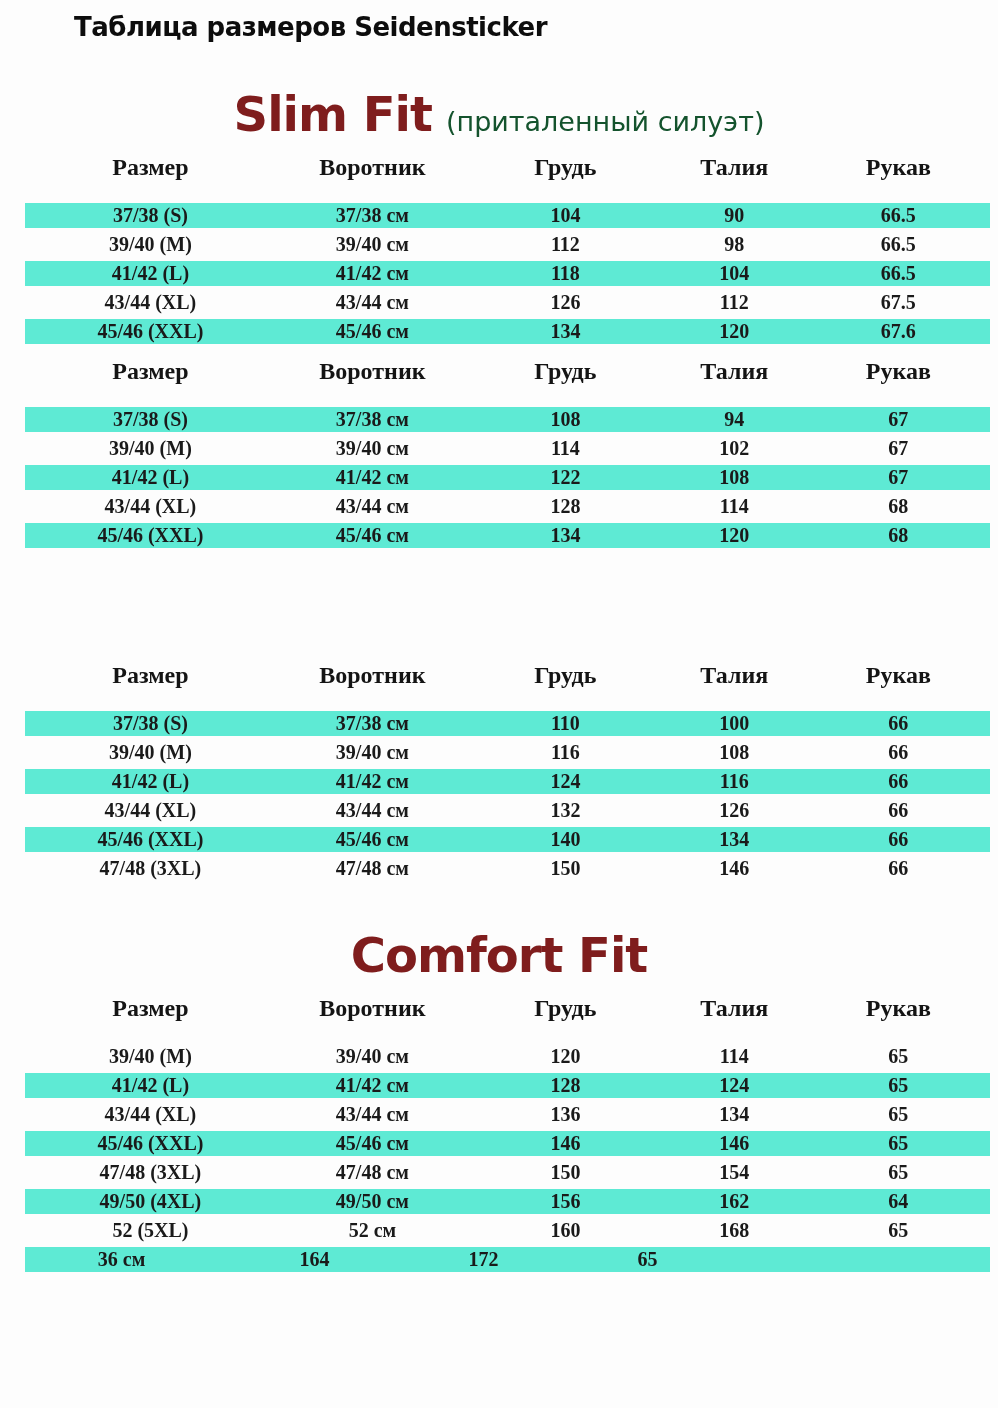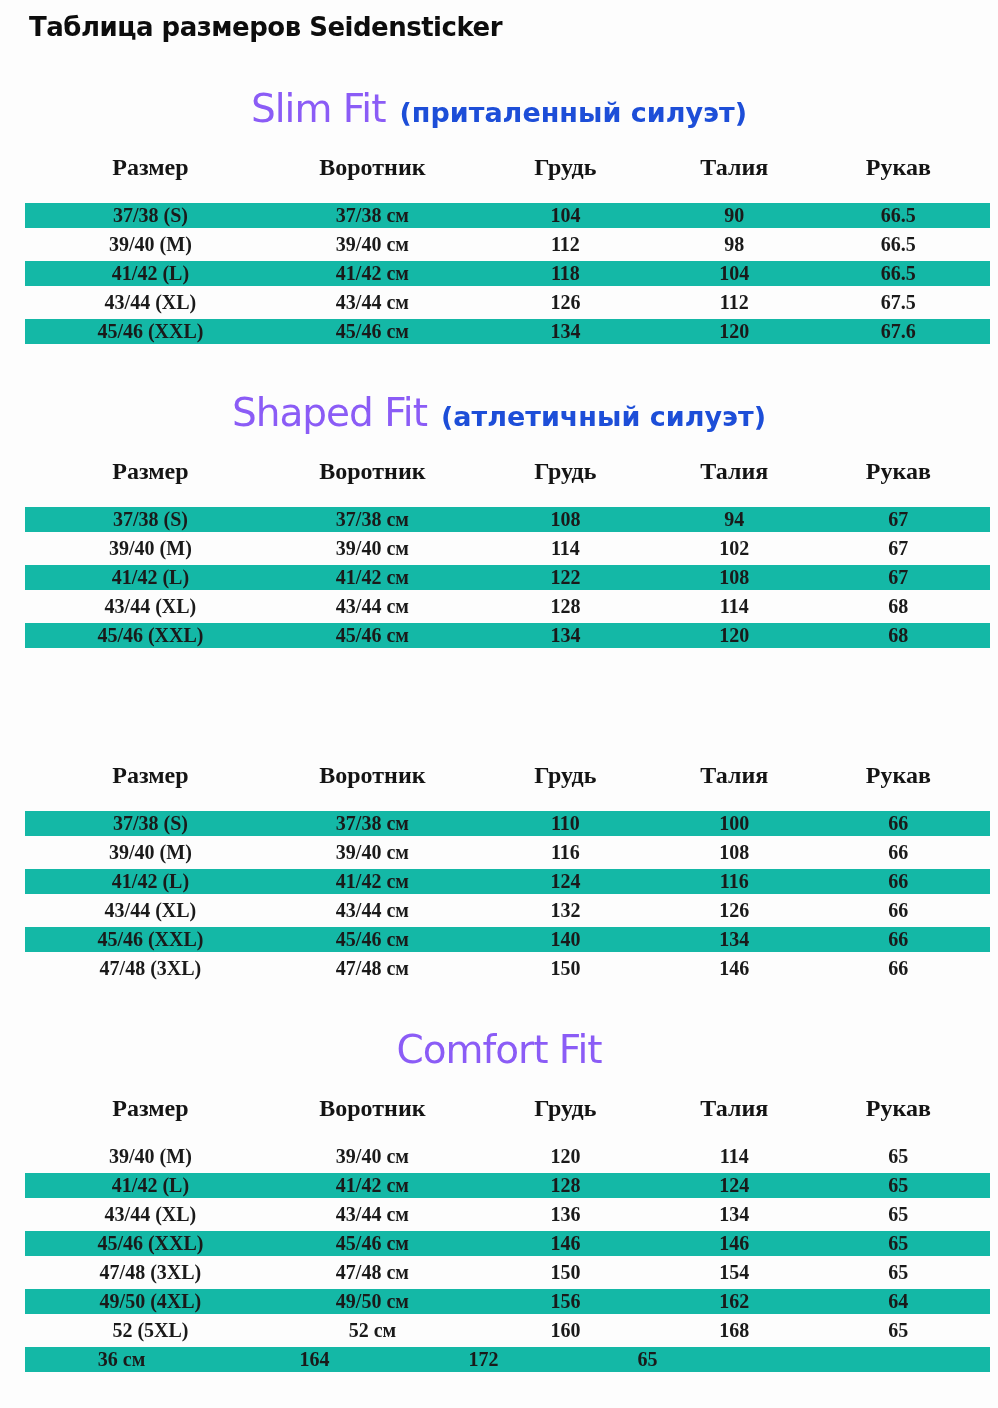--- a/index.html
+++ b/index.html
@@ -7,48 +7,48 @@
   .page {
     position: relative;
     width: 998px;
     height: 1408px;
     background: #fdfdfd;
     overflow: hidden;
     color: #151515;
     font-family: "Liberation Serif", serif;
   }
   .page-title {
-    padding: 12px 0 0 29px;
+    padding: 12px 0 0 74px;
     font-family: "DejaVu Sans", sans-serif;
     font-weight: 700;
     font-size: 26px;
     letter-spacing: -0.5px;
     color: #0d0d0d;
   }
   .fit-heading {
     margin-top: 30px;
     height: 70px;
     display: flex;
     align-items: baseline;
     justify-content: center;
     padding-top: 14px;
     font-family: "DejaVu Sans", sans-serif;
     white-space: nowrap;
   }
   .fit-name {
-    font-size: 39px;
-    font-weight: 400;
+    font-size: 48px;
+    font-weight: 700;
     letter-spacing: -1px;
-    color: #8b5cf6;
+    color: #7f1d1d;
   }
   .fit-subtitle {
     font-size: 27px;
-    font-weight: 700;
+    font-weight: 400;
     margin-left: 14px;
-    color: #1d4ed8;
+    color: #14532d;
   }
   .size-table {
     width: 965px;
     margin-left: 25px;
   }
   .hdr-row {
     margin-top: 10px;
     height: 30px;
     display: flex;
     align-items: center;
@@ -59,21 +59,21 @@
   .rows { margin-top: 19px; }
   .row {
     display: flex;
     align-items: center;
     height: 29px;
     font-size: 20px;
     font-weight: 700;
     color: #1a1a1a;
   }
   .row.striped {
-    background: #14b8a6;
+    background: #5eead4;
     background-clip: content-box;
     padding: 2px 0;
   }
   .cell { text-align: center; line-height: 25px; }
   .c0 { width: 26%; }
   .c1 { width: 20%; }
   .c2 { width: 20%; }
   .c3 { width: 15%; }
   .c4 { width: 19%; }
 </style>
@@ -130,24 +130,20 @@
               <span class="cell c1">45/46 см</span>
               <span class="cell c2">134</span>
               <span class="cell c3">120</span>
               <span class="cell c4">67.6</span>
             </div>
           </div>
     </div>
   </section>
 
   <section class="fit-section">
-    <div class="fit-heading">
-      <span class="fit-name">Shaped Fit</span>
-      <span class="fit-subtitle">(атлетичный силуэт)</span>
-    </div>
     <div class="size-table">
       <div class="hdr-row">
             <span class="cell c0">Размер</span>
             <span class="cell c1">Воротник</span>
             <span class="cell c2">Грудь</span>
             <span class="cell c3">Талия</span>
             <span class="cell c4">Рукав</span>
           </div>
       <div class="rows">
             <div class="row striped">

